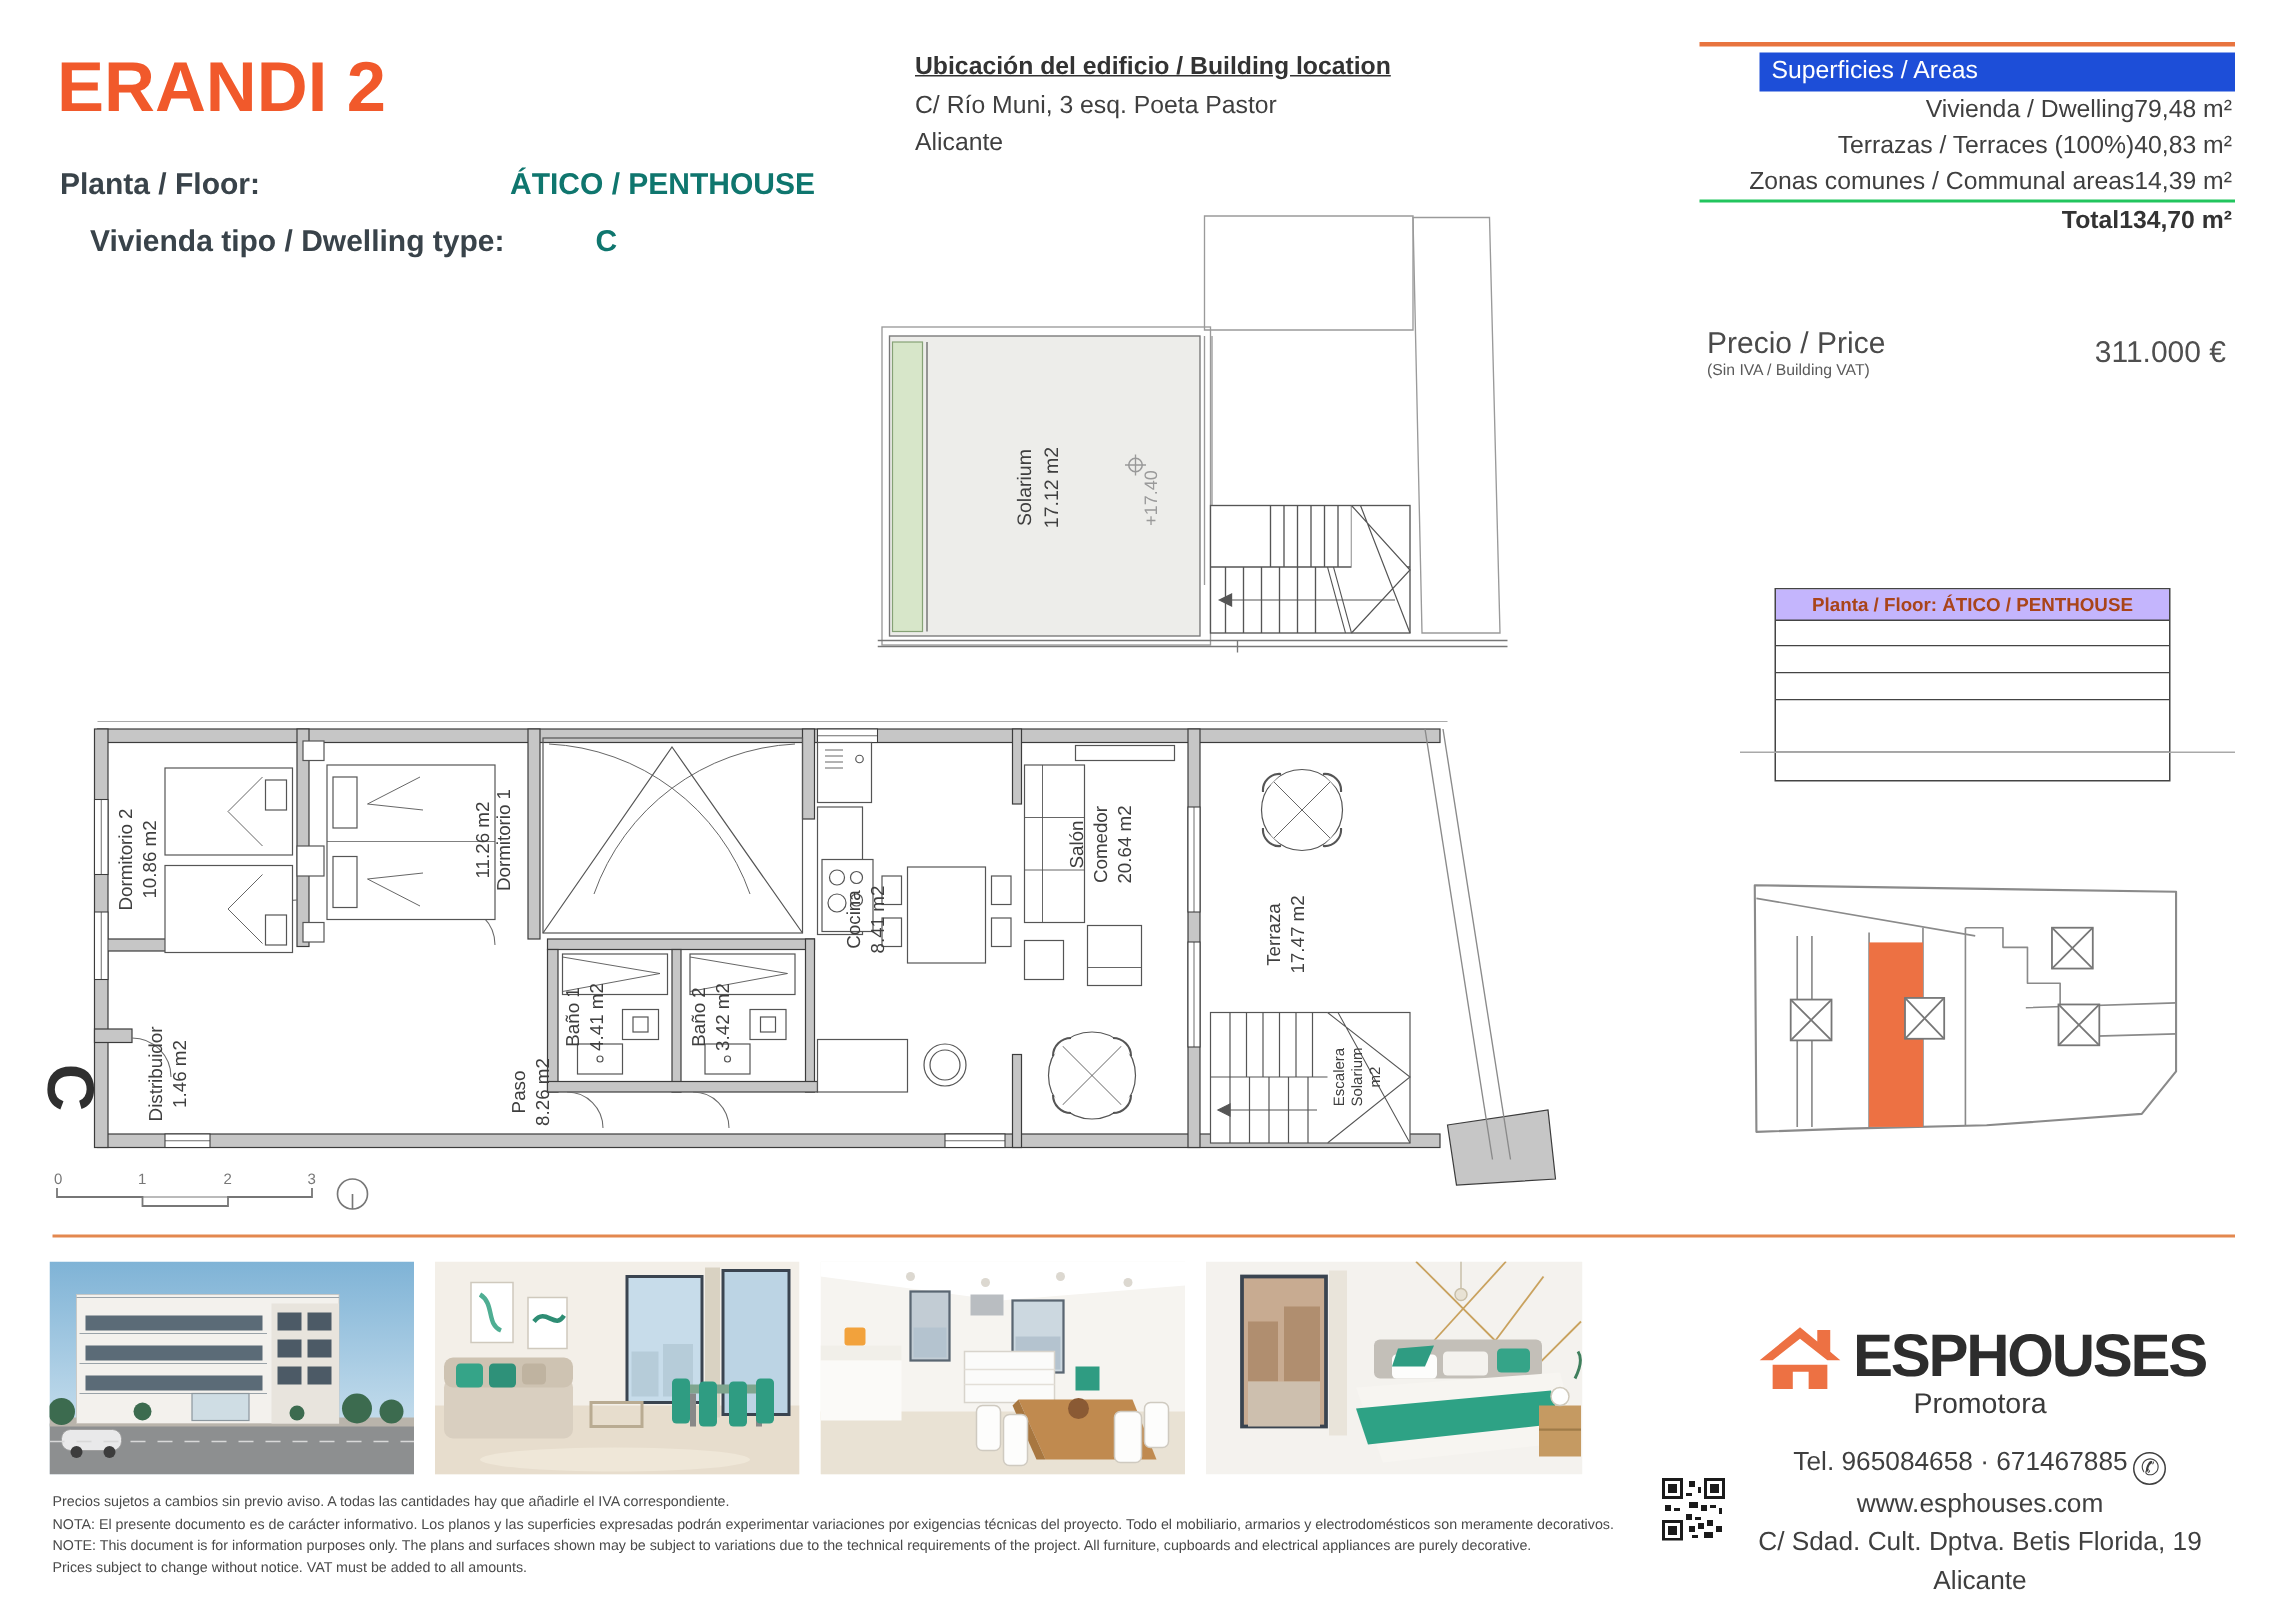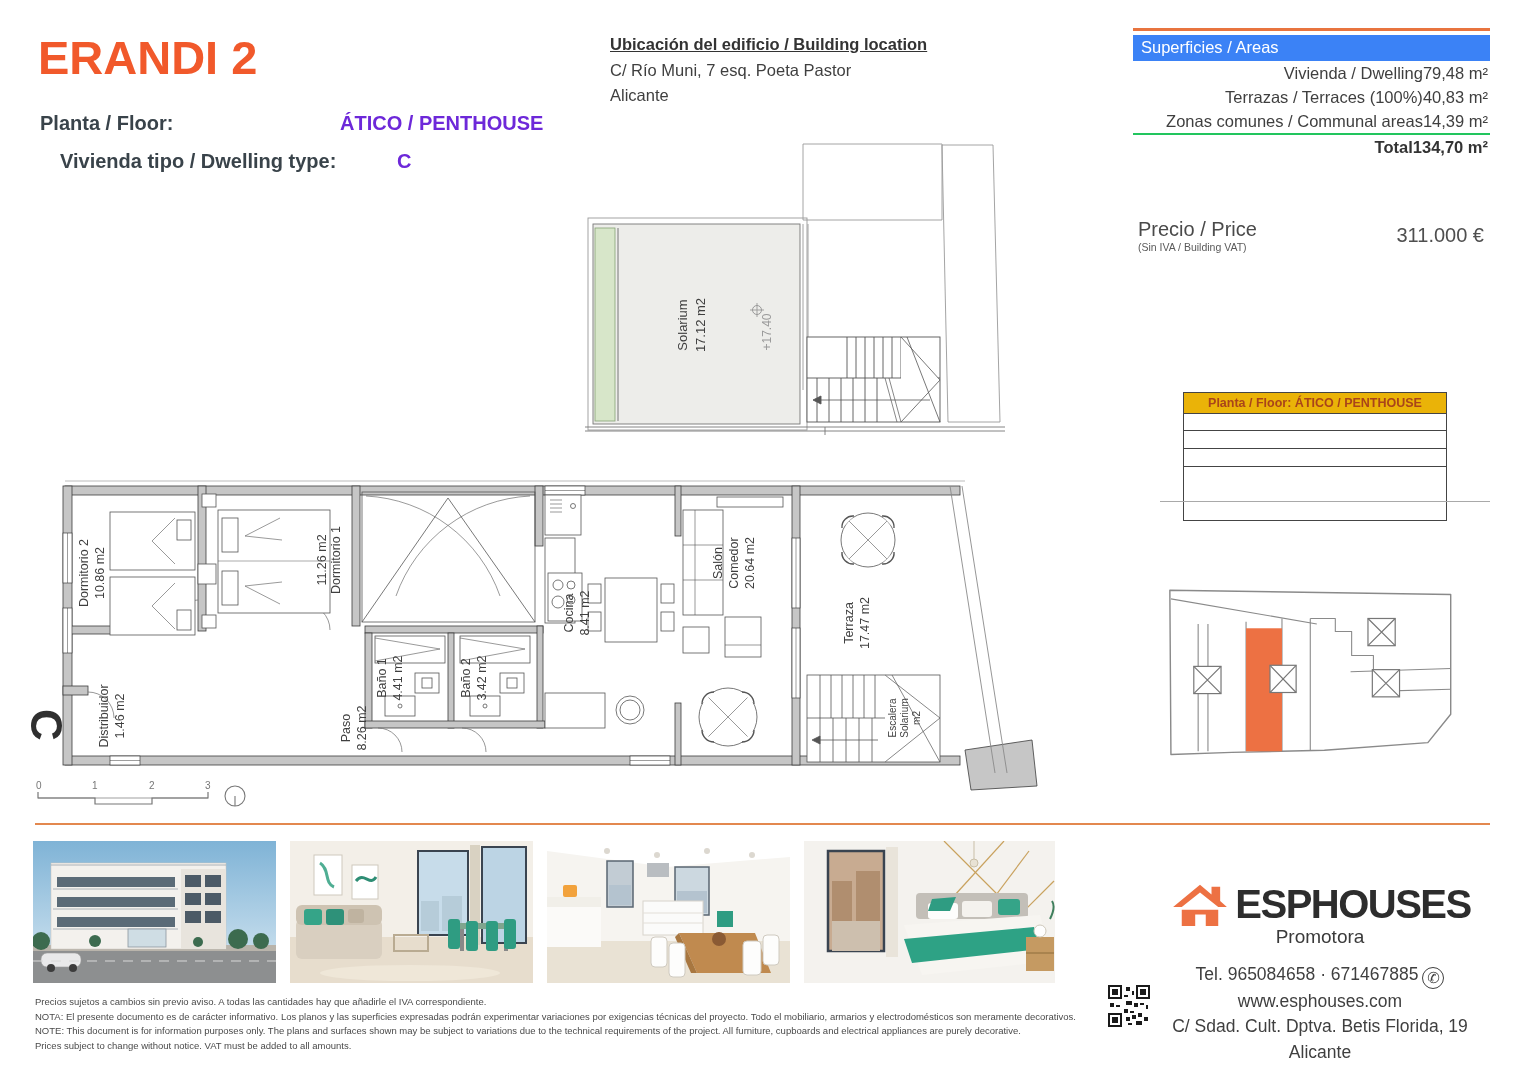--- a/index.html
+++ b/index.html
@@ -3,41 +3,41 @@
 <meta charset="utf-8">
 <style>
   html,body{margin:0;padding:0;background:#e8e8e8;}
   .page{position:relative;width:1527px;height:1080px;background:#fff;overflow:hidden;
         font-family:"Liberation Sans",sans-serif;color:#3f3f3f;}
   .abs{position:absolute;}
 
   
   .brand-title{left:38px;top:30px;font-size:47px;font-weight:800;letter-spacing:0px;color:#F1592B;}
   .hdr-row{left:40px;font-size:20px;font-weight:700;color:#39434a;white-space:nowrap;}
-  .hdr-val{position:absolute;left:300px;top:0;font-weight:700;color:#6d28d9;}
+  .hdr-val{position:absolute;left:300px;top:0;font-weight:700;color:#0f766e;}
 
   
   .loc{left:610px;top:32px;font-size:16.5px;line-height:1.55;color:#3f3f3f;}
   .loc .h{font-weight:700;text-decoration:underline;color:#333;}
 
   
   .areas{left:1133px;top:28px;width:357px;}
   .areas .toprule{height:3px;background:#E8743F;margin-bottom:4px;}
-  .areas .head{background:#3b82f6;color:#fff;font-size:16.5px;padding:3px 0 4px 8px;}
+  .areas .head{background:#1d4ed8;color:#fff;font-size:16.5px;padding:3px 0 4px 8px;margin-left:40px;}
   .areas .row{display:flex;justify-content:flex-end;font-size:16.5px;padding:2.5px 2px 2.5px 3px;}
   .areas .row.total{font-weight:700;border-top:2px solid #22c55e;color:#333;}
 
   .price{left:1133px;top:218px;width:357px;}
   .price .lbl{font-size:20px;color:#4a4a4a;padding-left:5px;}
   .price .sub{font-size:10.5px;color:#5a5a5a;padding-left:5px;}
   .price .val{position:absolute;right:6px;top:6px;font-size:20px;color:#4f4f4f;}
 
   
   .ftable{left:1183px;top:392px;width:262px;border:1px solid #444;}
-  .ftable .fhead{background:#eab308;color:#A9441A;font-weight:700;font-size:12.5px;
+  .ftable .fhead{background:#c4b5fd;color:#A9441A;font-weight:700;font-size:12.5px;
                  text-align:center;padding:3px 0;border-bottom:1px solid #444;}
   .ftable .frow{background:#fff;border-bottom:1px solid #444;}
   .ftable .frow:last-child{border-bottom:none;}
   .gline{background:#a9a9a9;height:1px;}
 
   
   svg text{font-family:"Liberation Sans",sans-serif;}
   .plan-letter{left:30px;top:700px;font-size:44px;font-weight:700;color:#2f2f2f;transform:rotate(90deg);}
 
   
@@ -65,21 +65,21 @@
     <span>Planta / Floor:</span>
     <span class="hdr-val">ÁTICO / PENTHOUSE</span>
   </div>
   <div class="abs hdr-row" style="top:150px;margin-left:20px;">
     <span>Vivienda tipo / Dwelling type:</span>
     <span class="hdr-val" style="left:337px;">C</span>
   </div>
 
   <div class="abs loc">
     <div class="h">Ubicación del edificio / Building location</div>
-    <div>C/ Río Muni, 7 esq. Poeta Pastor</div>
+    <div>C/ Río Muni, 3 esq. Poeta Pastor</div>
     <div>Alicante</div>
   </div>
 
   <div class="abs areas">
     <div class="toprule"></div>
     <div class="head">Superficies / Areas</div>
     <div class="row">
       <span>Vivienda / Dwelling</span>
       <span>79,48 m²</span>
     </div>

